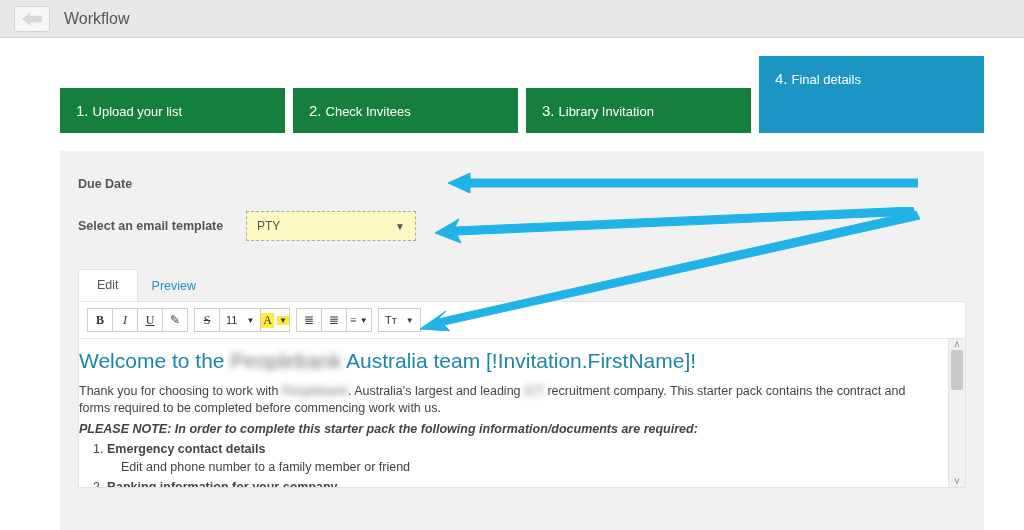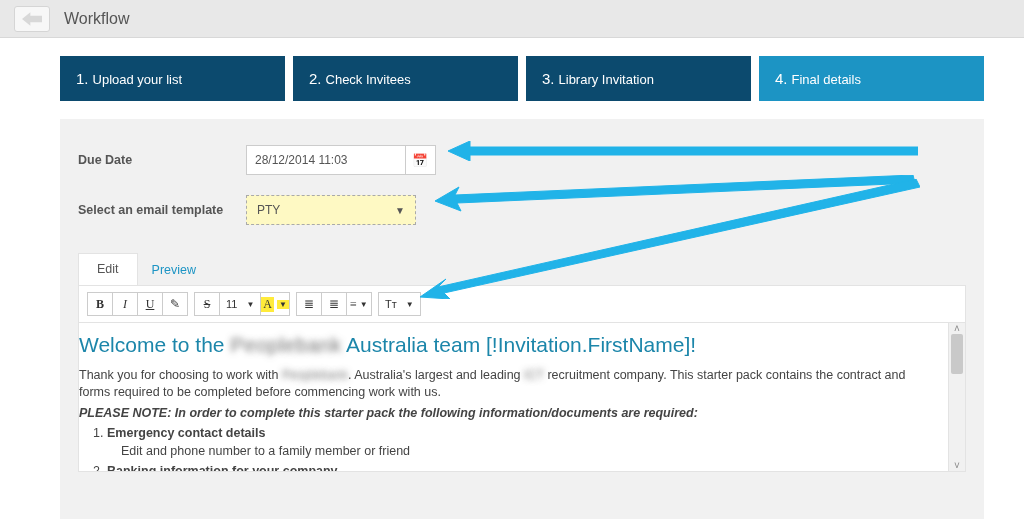--- a/index.html
+++ b/index.html
@@ -8,21 +8,21 @@
   
   .titlebar { height: 38px; background: #e8e8e8; display:flex; align-items:center; padding-left: 14px; border-bottom:1px solid #d8d8d8;}
   .back-btn { width:36px; height:26px; border:1px solid #d5d5d5; background:#f7f7f7; border-radius:3px; display:flex; align-items:center; justify-content:center; margin-right:14px; cursor:pointer;}
   .back-btn svg { width:20px; height:16px; fill:#d8d8d8;}
   .titlebar h1 { font-size:16px; font-weight:400; color:#555; }
 
   .canvas { background:#fff; margin: 0; padding: 18px 40px 0 60px; height: calc(100% - 38px); position:relative;}
 
   .steps { display:flex; gap:8px; margin-bottom:18px;}
   .step { flex:1; padding:14px 16px; color:#fff; font-size:13px;}
-  .step.inactive { background:#0c4a6e;}
+  .step.inactive { background:#15803d;margin-top:32px;}
   .step.active   { background:#1c94c4;}
   .step .num { font-size:15px; margin-right:4px;}
 
   .panel { background:#f1f1f1; padding:26px 18px 18px 18px; position:relative; min-height:400px;}
 
   .form-row { display:flex; align-items:center; margin-bottom:20px;}
   .form-row label { width:168px; font-weight:600; font-size:12.5px; color:#555;}
 
   .date-group { display:flex;}
   .date-input { width:160px; height:30px; border:1px solid #ccc; background:#fff; padding:0 8px; font-size:12px; color:#555;}
@@ -87,26 +87,20 @@
     <div class="step inactive"><span class="num">1.</span><span>Upload your list</span></div>
     <div class="step inactive"><span class="num">2.</span><span>Check Invitees</span></div>
     <div class="step inactive"><span class="num">3.</span><span>Library Invitation</span></div>
     <div class="step active"><span class="num">4.</span><span>Final details</span></div>
   </div>
 
   <div class="panel">
 
     <div class="form-row">
       <label>Due Date</label>
-      <div class="date-group">
-        <input class="date-input" type="text" value="28/12/2014 11:03" style="">
-        <div class="date-btn">
-          <span>📅</span>
-        </div>
-      </div>
     </div>
 
     <div class="form-row">
       <label>Select an email template</label>
       <div class="dropdown">
         <span>PTY</span>
         <span class="caret">▼</span>
       </div>
     </div>
 

